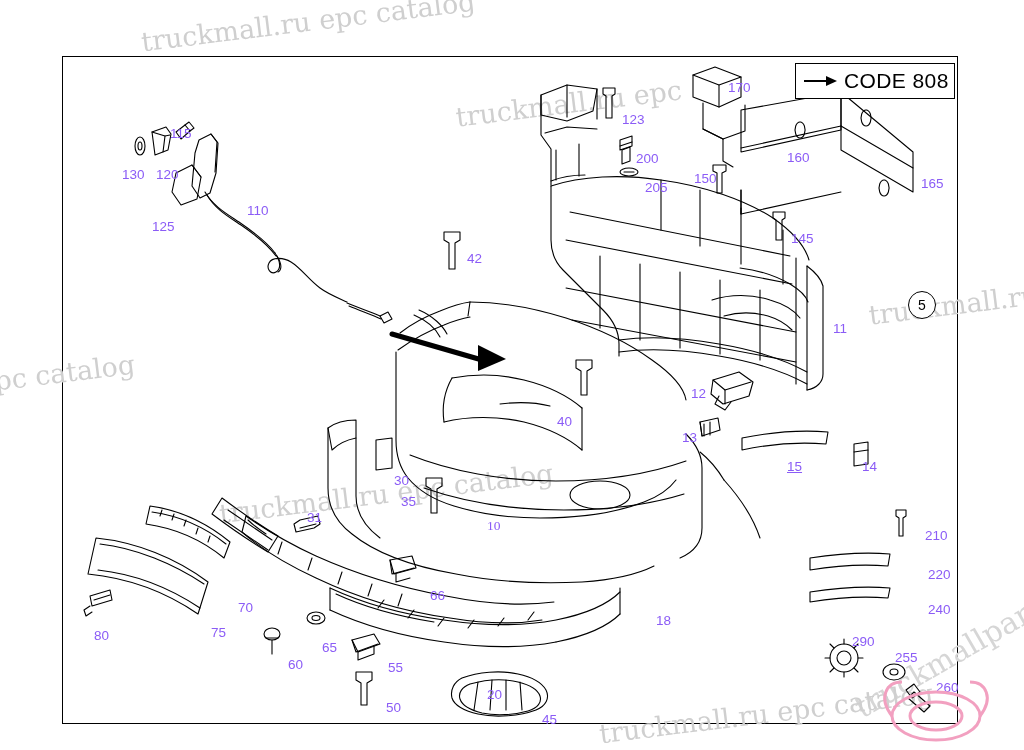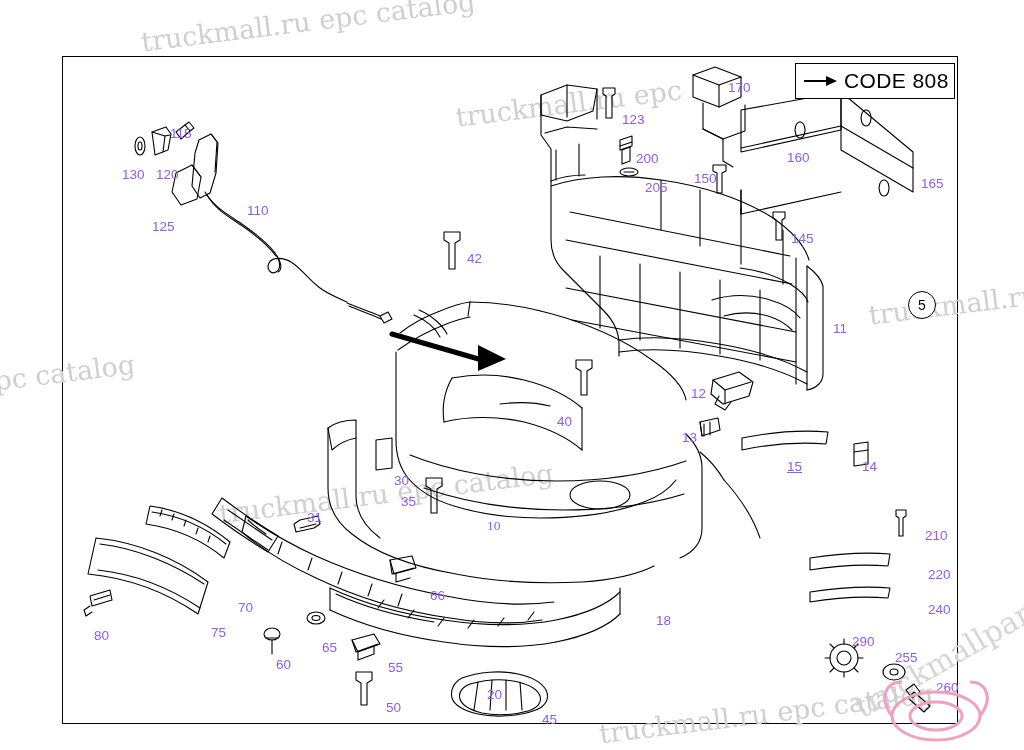--- a/index.html
+++ b/index.html
@@ -325,21 +325,21 @@
     <div class="callout" style="left:787px;top:459px;text-decoration:underline;">15</div>
     <div class="callout" style="left:862px;top:459px;">14</div>
     <div class="callout" style="left:557px;top:384px;margin-top:30px;">40</div>
     <div class="callout" style="left:394px;top:473px;">30</div>
     <div class="callout" style="left:401px;top:494px;">35</div>
     <div class="callout" style="left:487px;top:518px;font-family:Liberation Serif, serif;">10</div>
     <div class="callout" style="left:307px;top:510px;">31</div>
     <div class="callout" style="left:94px;top:628px;">80</div>
     <div class="callout" style="left:211px;top:625px;">75</div>
     <div class="callout" style="left:238px;top:600px;">70</div>
-    <div class="callout" style="left:276px;top:657px;">60</div>
+    <div class="callout" style="left:288px;top:657px;">60</div>
     <div class="callout" style="left:322px;top:640px;">65</div>
     <div class="callout" style="left:388px;top:660px;">55</div>
     <div class="callout" style="left:386px;top:700px;">50</div>
     <div class="callout" style="left:430px;top:588px;">66</div>
     <div class="callout" style="left:487px;top:687px;text-align:right;">20</div>
     <div class="callout" style="left:542px;top:712px;">45</div>
     <div class="callout" style="left:624px;top:613px;margin-left:32px;">18</div>
     <div class="callout" style="left:925px;top:528px;">210</div>
     <div class="callout" style="left:928px;top:567px;">220</div>
     <div class="callout" style="left:928px;top:602px;text-align:right;">240</div>

